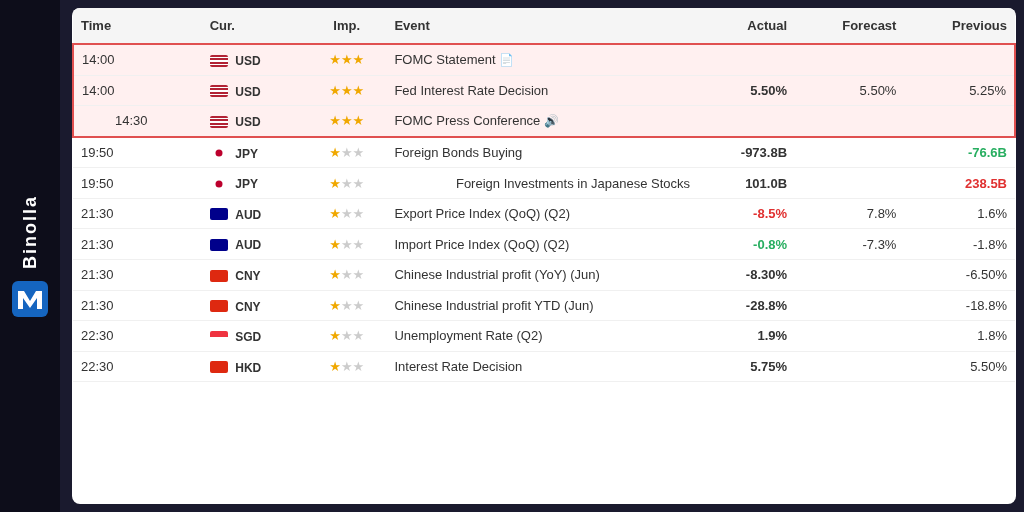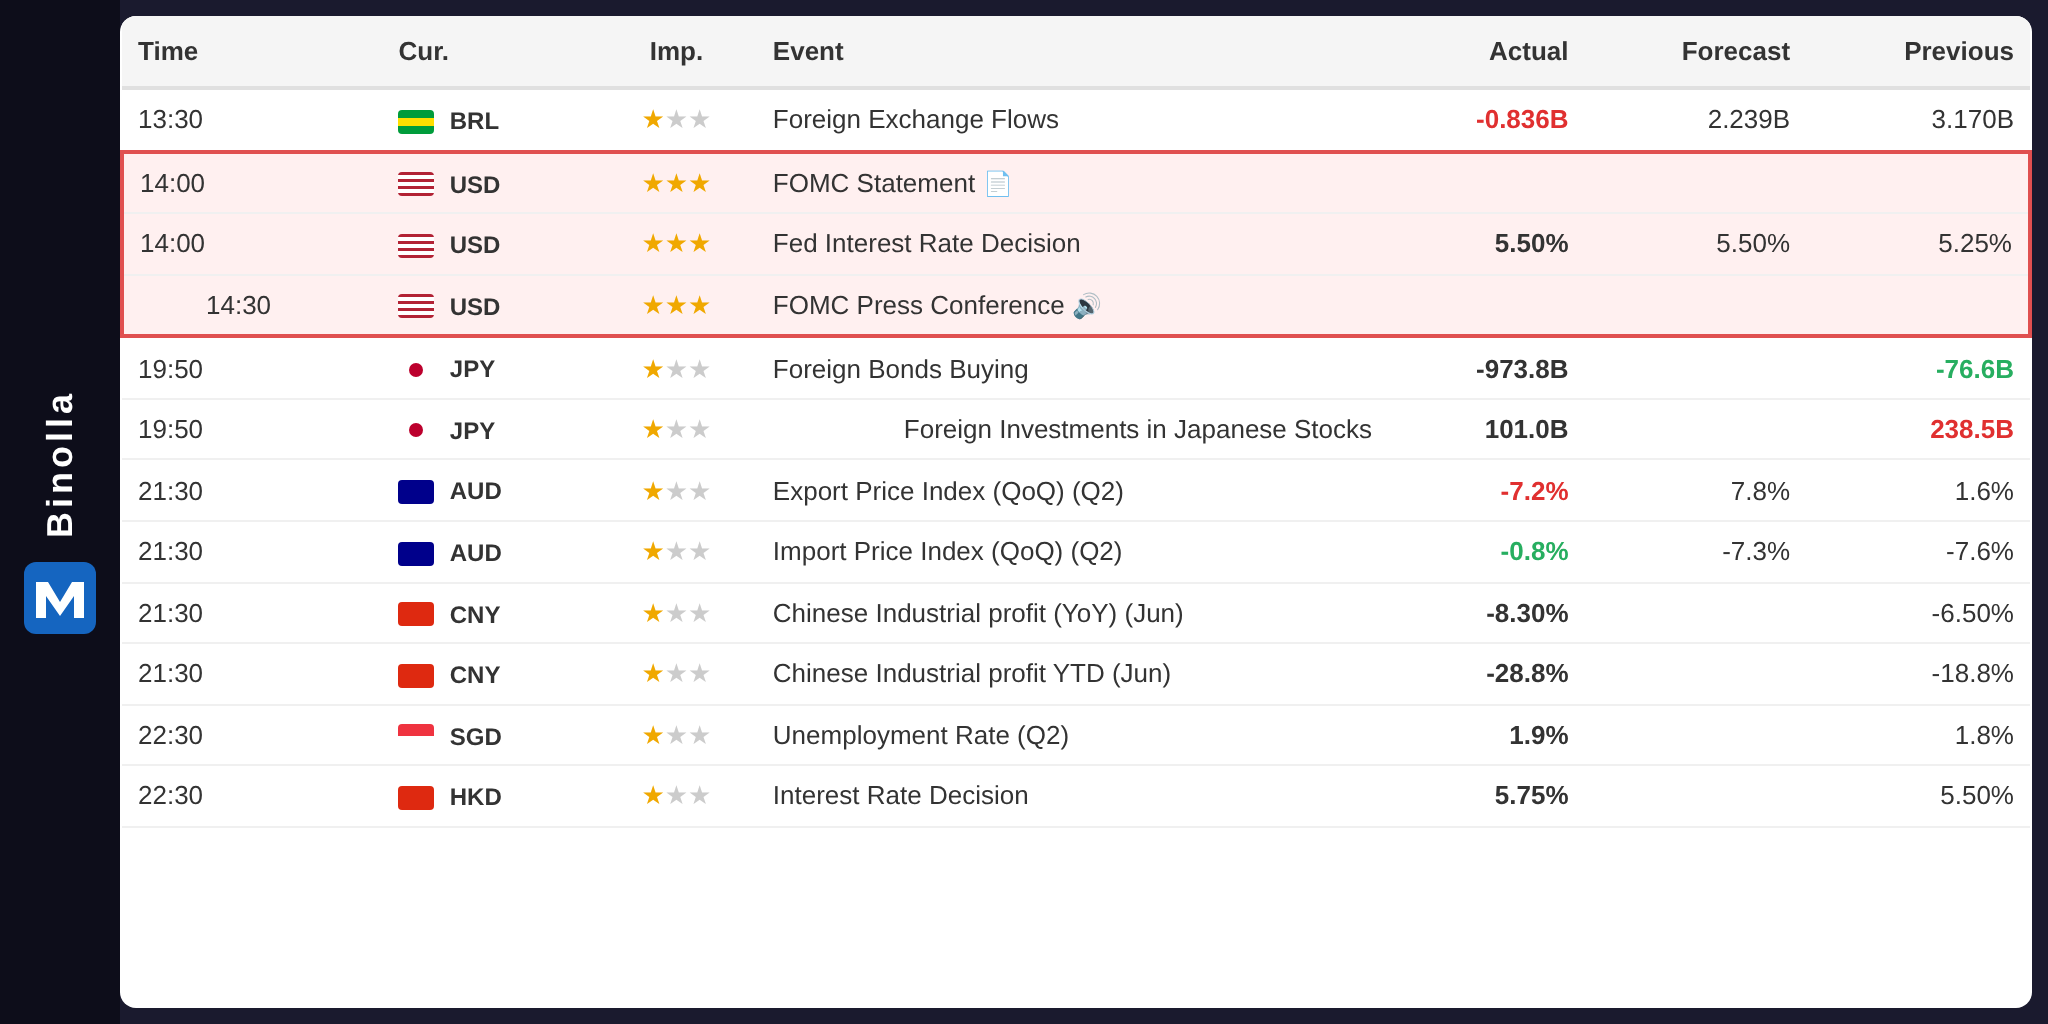--- a/index.html
+++ b/index.html
@@ -27,21 +27,21 @@
       font-weight: bold;
       writing-mode: vertical-rl;
       text-orientation: mixed;
       transform: rotate(180deg);
       letter-spacing: 2px;
     }
     .main-content {
       flex: 1;
       background: #ffffff;
       border-radius: 8px;
-      margin: 8px 8px 8px 0;
+      margin: 8px 8px 8px 12px;
       overflow: hidden;
       display: flex;
       flex-direction: column;
     }
     .table-container {
       overflow-y: auto;
       flex: 1;
     }
     table {
       width: 100%;
@@ -136,32 +136,20 @@
           <th>Time</th>
           <th>Cur.</th>
           <th class="center">Imp.</th>
           <th>Event</th>
           <th class="right">Actual</th>
           <th class="right">Forecast</th>
           <th class="right">Previous</th>
         </tr>
       </thead>
       <tbody id="table-body">
-      <tr>
-    <td style="white-space:nowrap;">13:30</td>
-    <td style="white-space:nowrap;">
-      <span class="flag flag-br"></span>
-      <span class="cur-label">BRL</span>
-    </td>
-    <td class="center"><span style="color:#f0a800;">★</span><span style="color:#ccc;">★</span><span style="color:#ccc;">★</span></td>
-    <td style="max-width:200px;">Foreign Exchange Flows</td>
-    <td class="right value-red">-0.836B</td>
-    <td class="right">2.239B</td>
-    <td class="right ">3.170B</td>
-  </tr>
           <tr class="highlighted-group first-row">
     <td style="white-space:nowrap;">14:00</td>
     <td style="white-space:nowrap;">
       <span class="flag flag-us"></span>
       <span class="cur-label">USD</span>
     </td>
     <td class="center"><span style="color:#f0a800;">★</span><span style="color:#f0a800;">★</span><span style="color:#f0a800;">★</span></td>
     <td style="max-width:200px;">FOMC Statement<span class="doc-icon">📄</span></td>
     <td class="right "></td>
     <td class="right"></td>
@@ -216,35 +204,35 @@
     <td class="right value-red">238.5B</td>
   </tr>
           <tr>
     <td style="white-space:nowrap;">21:30</td>
     <td style="white-space:nowrap;">
       <span class="flag flag-au"></span>
       <span class="cur-label">AUD</span>
     </td>
     <td class="center"><span style="color:#f0a800;">★</span><span style="color:#ccc;">★</span><span style="color:#ccc;">★</span></td>
     <td style="max-width:200px;">Export Price Index (QoQ) (Q2)</td>
-    <td class="right value-red">-7.2%</td>
+    <td class="right value-red">-8.5%</td>
     <td class="right">7.8%</td>
     <td class="right ">1.6%</td>
   </tr>
           <tr>
     <td style="white-space:nowrap;">21:30</td>
     <td style="white-space:nowrap;">
       <span class="flag flag-au"></span>
       <span class="cur-label">AUD</span>
     </td>
     <td class="center"><span style="color:#f0a800;">★</span><span style="color:#ccc;">★</span><span style="color:#ccc;">★</span></td>
     <td style="max-width:200px;">Import Price Index (QoQ) (Q2)</td>
     <td class="right value-green">-0.8%</td>
     <td class="right">-7.3%</td>
-    <td class="right ">-7.6%</td>
+    <td class="right ">-1.8%</td>
   </tr>
           <tr>
     <td style="white-space:nowrap;">21:30</td>
     <td style="white-space:nowrap;">
       <span class="flag flag-cn"></span>
       <span class="cur-label">CNY</span>
     </td>
     <td class="center"><span style="color:#f0a800;">★</span><span style="color:#ccc;">★</span><span style="color:#ccc;">★</span></td>
     <td style="max-width:200px;">Chinese Industrial profit (YoY) (Jun)</td>
     <td class="right value-black">-8.30%</td>

